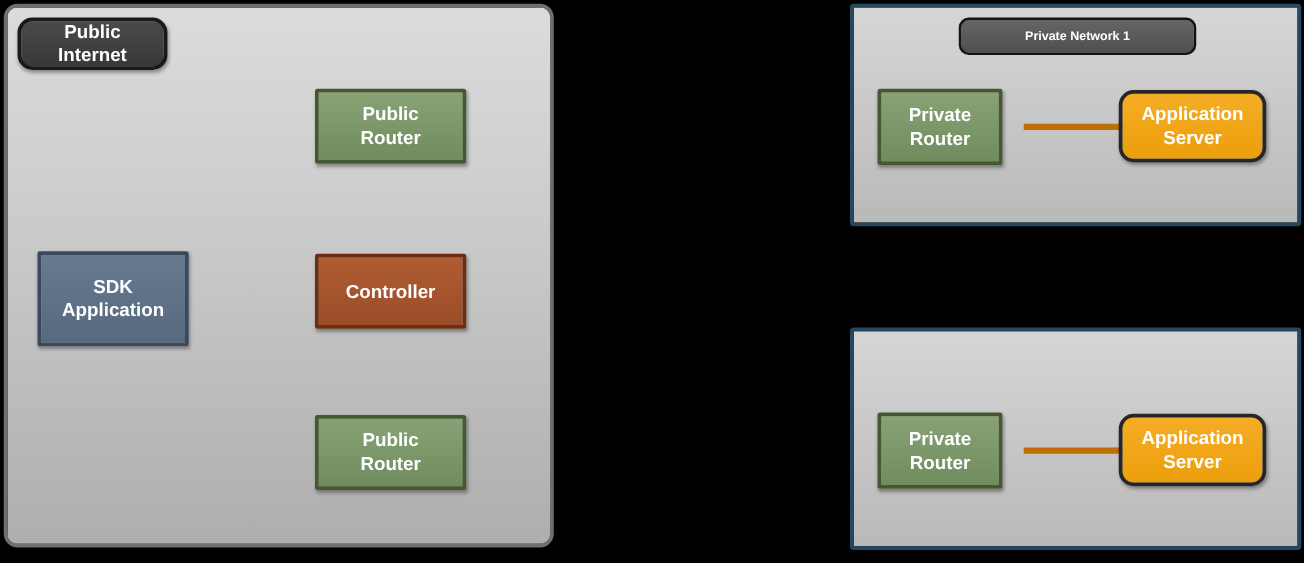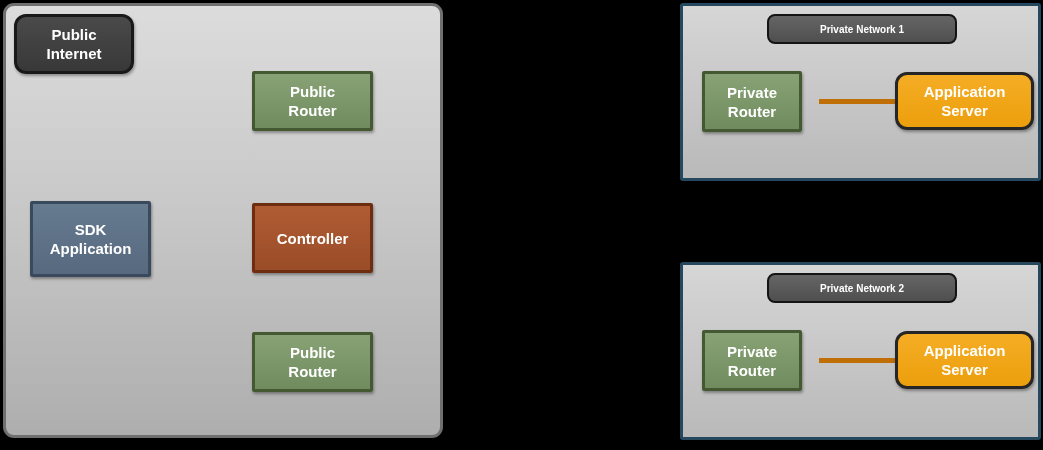--- a/index.html
+++ b/index.html
@@ -73,29 +73,29 @@
     box-sizing: border-box;
     box-shadow: 1px 2px 3px rgba(0,0,0,0.35);
   }
   .node.dark   { background: linear-gradient(180deg,#4a4a4a,#383838); border: 3px solid #191919; border-radius: 12px; }
   .node.green  { background: linear-gradient(180deg,#88a276,#708c5e); border: 3px solid #445831; }
   .node.slate  { background: linear-gradient(180deg,#677b90,#56697e); border: 3px solid #394a5d; }
   .node.rust   { background: linear-gradient(180deg,#b05c33,#9a4c28); border: 3px solid #6e2d11; }
   .node.orange { background: linear-gradient(180deg,#f5ad25,#ec9f0c); border: 3px solid #262626; border-radius: 12px; }
 
   
-  .pos-pi  { left: 8px;   top: 8px;   width: 120px; height: 60px; }
+  .pos-pi  { left: 8px;   top: 8px;   width: 120px; height: 42px; }
   .pos-prt { left: 246px; top: 65px;  width: 121px; height: 60px; }
   .pos-sdk { left: 24px;  top: 195px; width: 121px; height: 76px; }
-  .pos-ctl { left: 246px; top: 197px; width: 121px; height: 70px; }
+  .pos-ctl { left: 246px; top: 197px; width: 121px; height: 60px; }
   .pos-prb { left: 246px; top: 326px; width: 121px; height: 60px; }
 
   
   .pos-privr  { left: 19px;  top: 65px; width: 100px; height: 61px; }
-  .pos-appsrv { left: 212px; top: 66px; width: 139px; height: 58px; }
+  .pos-appsrv { left: 212px; top: 66px; width: 118px; height: 58px; }
   .connector {
     position: absolute;
     left: 136px;
     top: 93px;
     width: 79px;
     height: 5px;
     background: #c06f07;
   }
 </style>
 </head>
@@ -113,18 +113,17 @@
 
   <div class="pnet pnet-1">
     <div class="connector"></div>
     <div class="pnet-title">Private Network 1</div>
     <div class="node green pos-privr">Private Router</div>
     <div class="node orange pos-appsrv">Application Server</div>
   </div>
 
   <div class="pnet pnet-2">
     <div class="connector"></div>
-    <div class="pnet-title">Private Network 2</div>
     <div class="node green pos-privr">Private Router</div>
     <div class="node orange pos-appsrv">Application Server</div>
   </div>
 
 </div>
 
 </body></html>

